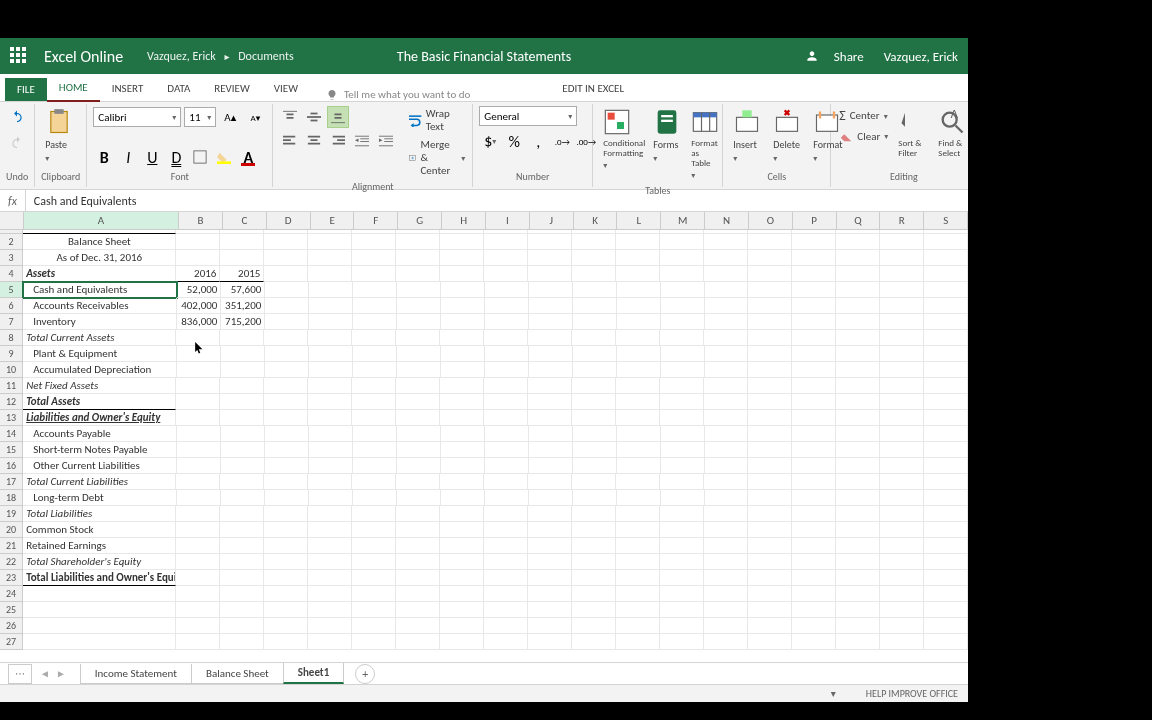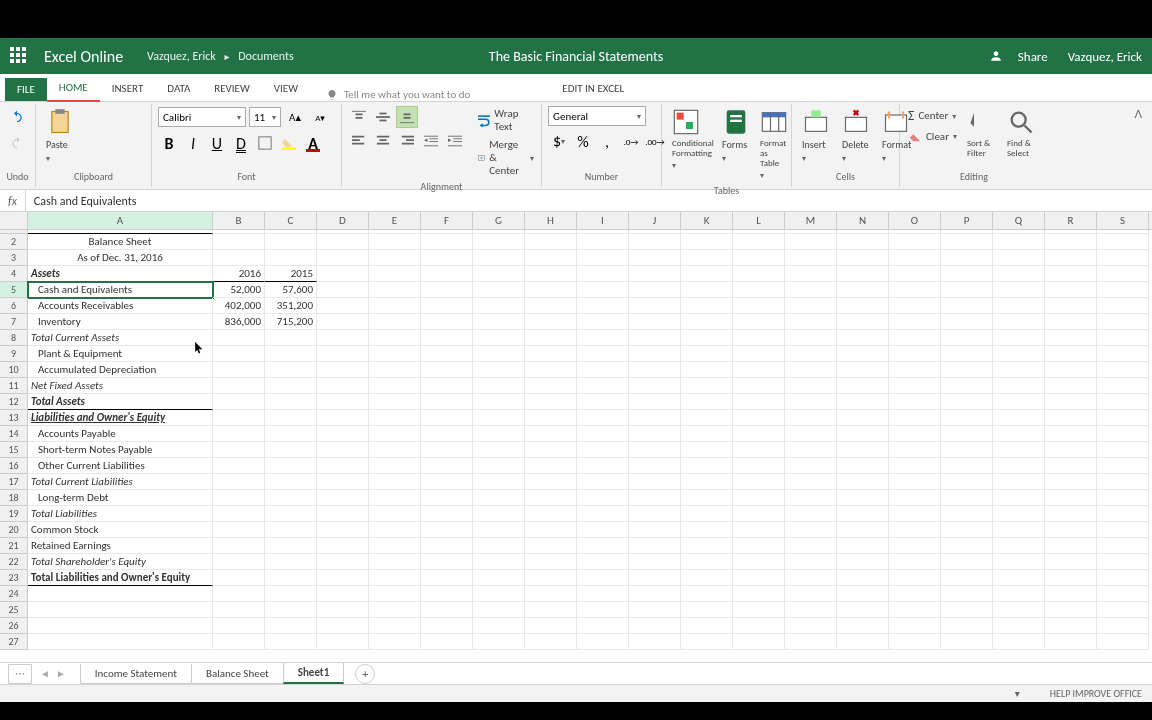--- a/index.html
+++ b/index.html
@@ -1,34 +1,34 @@
 <!DOCTYPE html>
 <html><head>
 <meta charset="utf-8">
 <style>
 * { margin: 0; padding: 0; box-sizing: border-box; font-family: 'Segoe UI', Calibri, sans-serif; }
 body { background: #000; width: 1152px; height: 720px; overflow: hidden; position: relative; }
-.app { position: absolute; top: 38px; left: 0; width: 1152px; height: 644px; background: #fff; }
+.app { position: absolute; top: 38px; left: 0; width: 968px; height: 644px; background: #fff; }
 
 
 .titlebar { height: 36px; background: #217346; color: #fff; display: flex; align-items: center; padding: 0 10px; font-size: 13px; }
 .waffle { width: 18px; height: 18px; display: grid; grid-template-columns: repeat(3,4px); grid-template-rows: repeat(3,4px); gap: 2px; margin-right: 16px; cursor: pointer; }
 .waffle span { background: #fff; }
 .app-name { font-size: 16px; font-weight: 400; margin-right: 24px; }
 .breadcrumb { font-size: 12px; opacity: 0.9; }
 .breadcrumb .sep { margin: 0 6px; font-size: 10px; }
 .doc-title { position: absolute; left: 50%; transform: translateX(-50%); font-size: 14px; }
 .titlebar-right { margin-left: auto; display: flex; align-items: center; gap: 20px; }
 .share-btn { display: flex; align-items: center; gap: 15px; cursor: pointer; }
 .share-btn svg { width: 14px; height: 14px; fill: #fff; }
 
 
 .tabs { height: 28px; background: #fff; border-bottom: 1px solid #d4d4d4; display: flex; align-items: flex-end; padding-left: 5px; font-size: 11px; }
 .tab { padding: 6px 12px; color: #444; cursor: pointer; text-transform: uppercase; }
-.tab.active { color: #217346; border-bottom: 2px solid #ef4444; margin-bottom: -1px; }
+.tab.active { color: #217346; border-bottom: 2px solid #7f1d1d; margin-bottom: -1px; }
 .tab.file { background: #217346; color: #fff; padding: 5px 12px; }
 .tell-me { display: flex; align-items: center; gap: 6px; margin-left: 16px; color: #888; font-size: 11px; text-transform: none; }
 .tell-me svg { width: 12px; height: 12px; fill: #888; }
 .edit-excel { margin-left: 80px; color: #444; cursor: pointer; }
 
 
 .ribbon { height: 88px; background: #f3f3f3; border-bottom: 1px solid #d4d4d4; display: flex; padding: 2px 0; position: relative; }
 .ribbon-collapse { position: absolute; right: 10px; top: 6px; font-size: 11px; color: #666; cursor: pointer; }
 .rgroup { border-right: 1px solid #d4d4d4; padding: 2px 6px; display: flex; flex-direction: column; justify-content: space-between; }
 .rgroup-label { font-size: 10px; color: #666; text-align: center; padding: 2px 0; }
@@ -168,21 +168,21 @@
               <rect x="8" y="1" width="8" height="4" fill="#888"></rect>
             </svg>
           <span>Paste</span>
           <span class="dd">▾</span>
         </div>
       </div>
       <div class="rgroup-label">Clipboard</div>
     </div>
 
     <div class="rgroup" style="width:190px">
-      <div class="rgroup-body" style="flex-direction:column;gap:4px">
+      <div class="rgroup-body" style="flex-direction:column;gap:18px">
         <div style="display:flex;gap:3px;align-items:center">
           <div class="font-name">
               <span>Calibri</span>
               <span class="dd">▾</span>
             </div>
           <div class="font-size">
               <span>11</span>
               <span class="dd">▾</span>
             </div>
           <div class="icon-btn">

